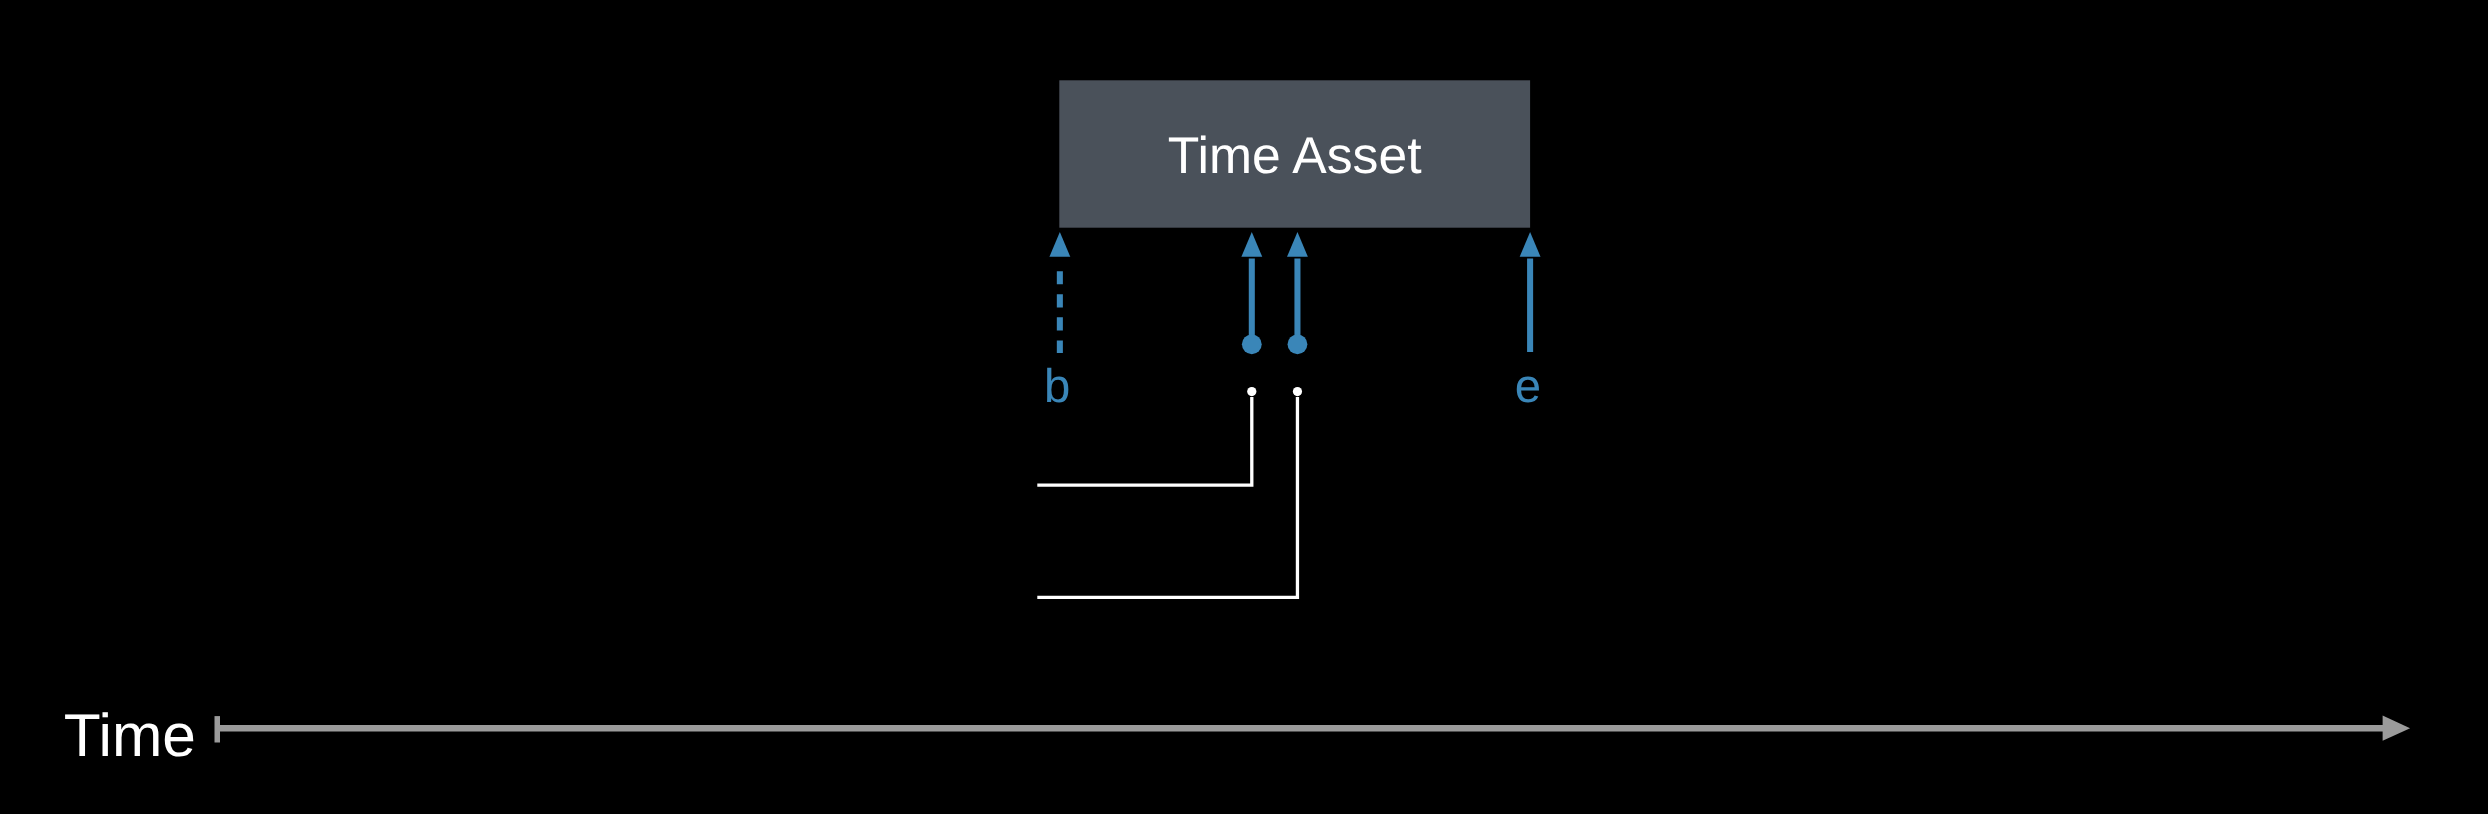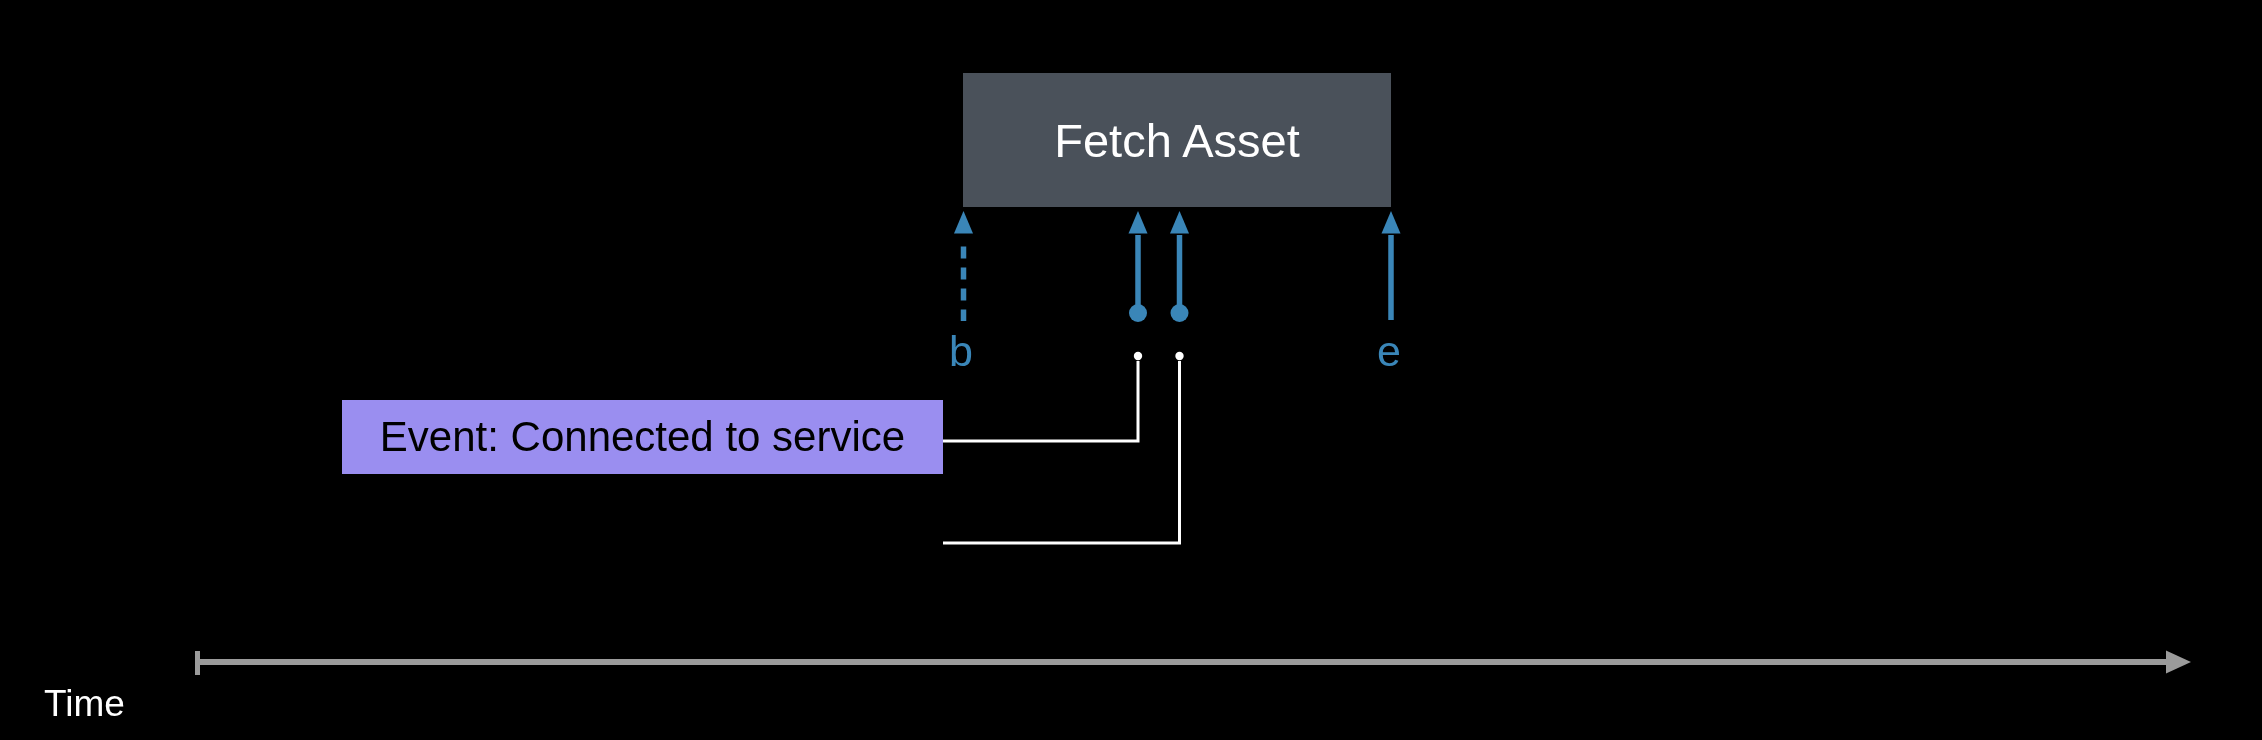--- a/index.html
+++ b/index.html
@@ -60,26 +60,25 @@
     top: 330px;
     text-align: center;
     color: var(--blue, #3a86b8);
     font-size: 43px;
     line-height: 1;
   }
   .sign-b { left: 921px; }
   .sign-e { left: 1349px; }
   .time-label {
     position: absolute;
-    left: 44px;
+    left: 58px;
     top: 641px;
     color: var(--white, #fff);
-    font-size: 37px;
+    font-size: 55px;
     line-height: 1;
-    margin-top: 44px;
   }
   
   .blue-stroke { stroke: var(--blue, #3a86b8); fill: none; }
   .blue-fill   { fill: var(--blue, #3a86b8); stroke: none; }
   .white-stroke{ stroke: var(--white, #fff); fill: none; }
   .white-fill  { fill: var(--white, #fff); stroke: none; }
   .gray-stroke { stroke: var(--axisgray, #9b9b9b); fill: none; }
   .gray-fill   { fill: var(--axisgray, #9b9b9b); stroke: none; }
   .shaft { stroke-width: 5.5px; }
   .dash  { stroke-dasharray: 12 9; }
@@ -127,25 +126,22 @@
     </g>
 
     <g>
       <line class="gray-stroke axis-tick" x1="197.5" y1="651" x2="197.5" y2="675"></line>
       <line class="gray-stroke axis-line" x1="196" y1="662" x2="2170" y2="662"></line>
       <polygon class="gray-fill" points="2191,662 2166,650.5 2166,673.5"></polygon>
     </g>
   </svg>
 
   <div class="task-box">
-    <span>Fetch Asset</span>
+    <span>Time Asset</span>
   </div>
 
   <div class="sign-label sign-b">b</div>
   <div class="sign-label sign-e">e</div>
 
-  <div class="event-box event-1">
-    <span>Event: Connected to service</span>
-  </div>
 
   <div class="time-label">Time</div>
 
 </div>
 
 </body></html>

